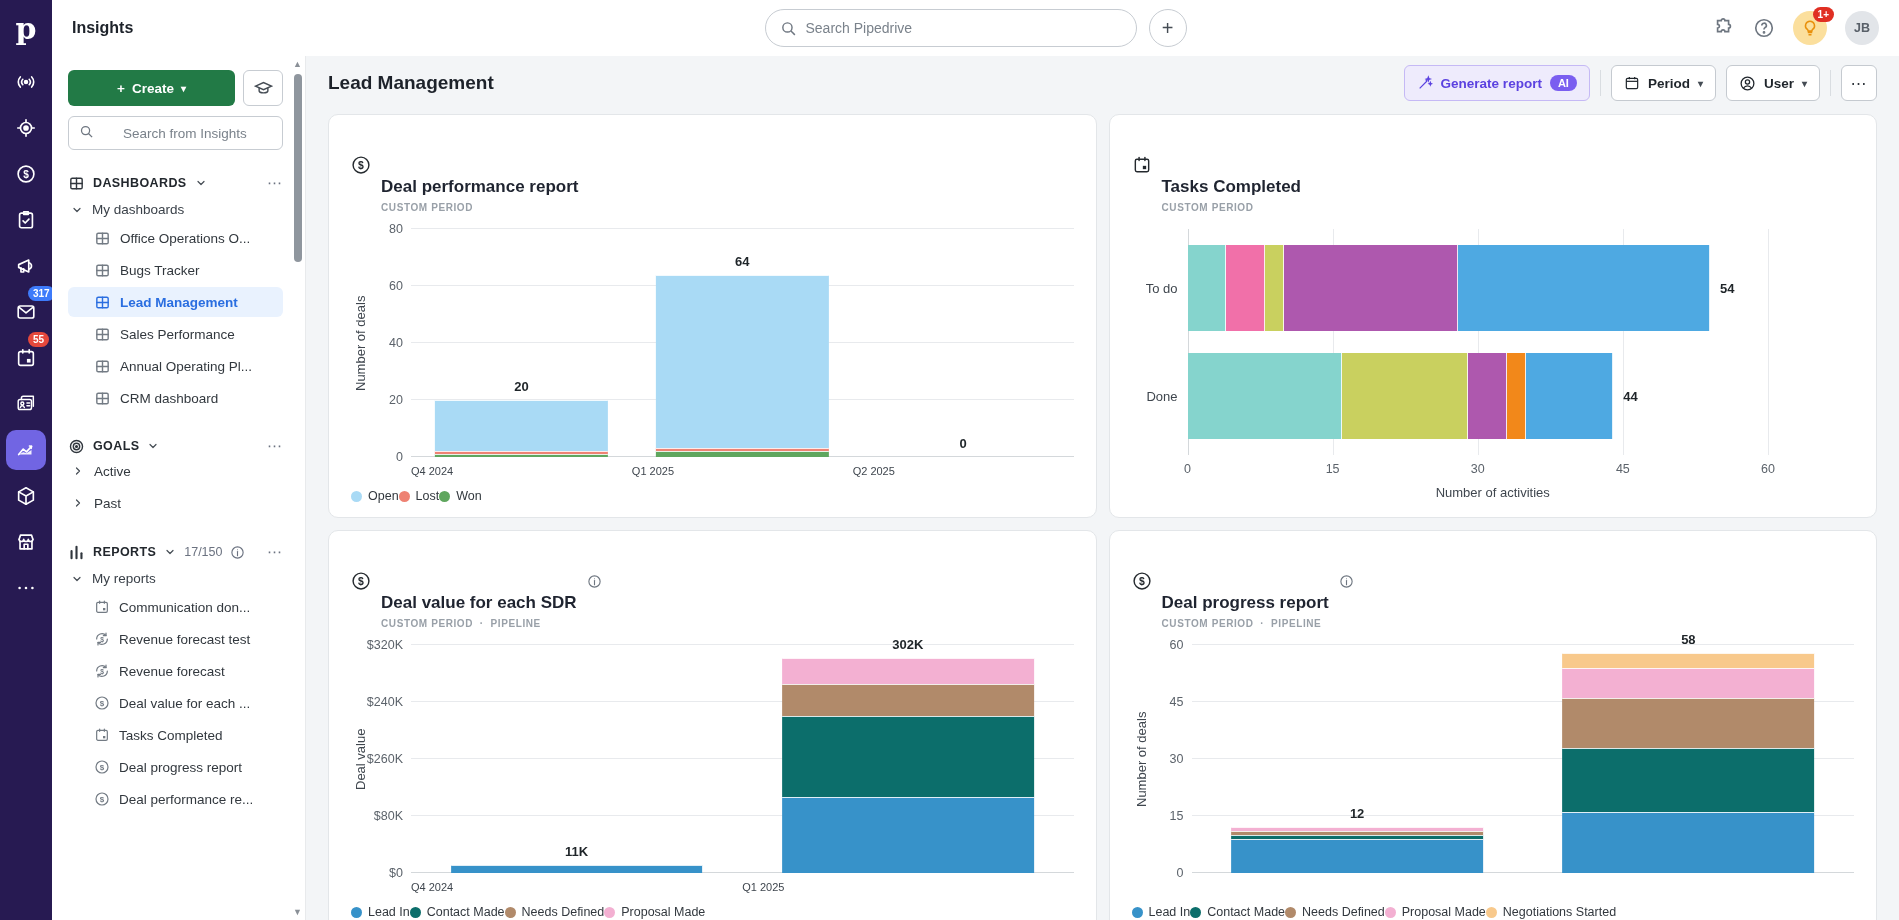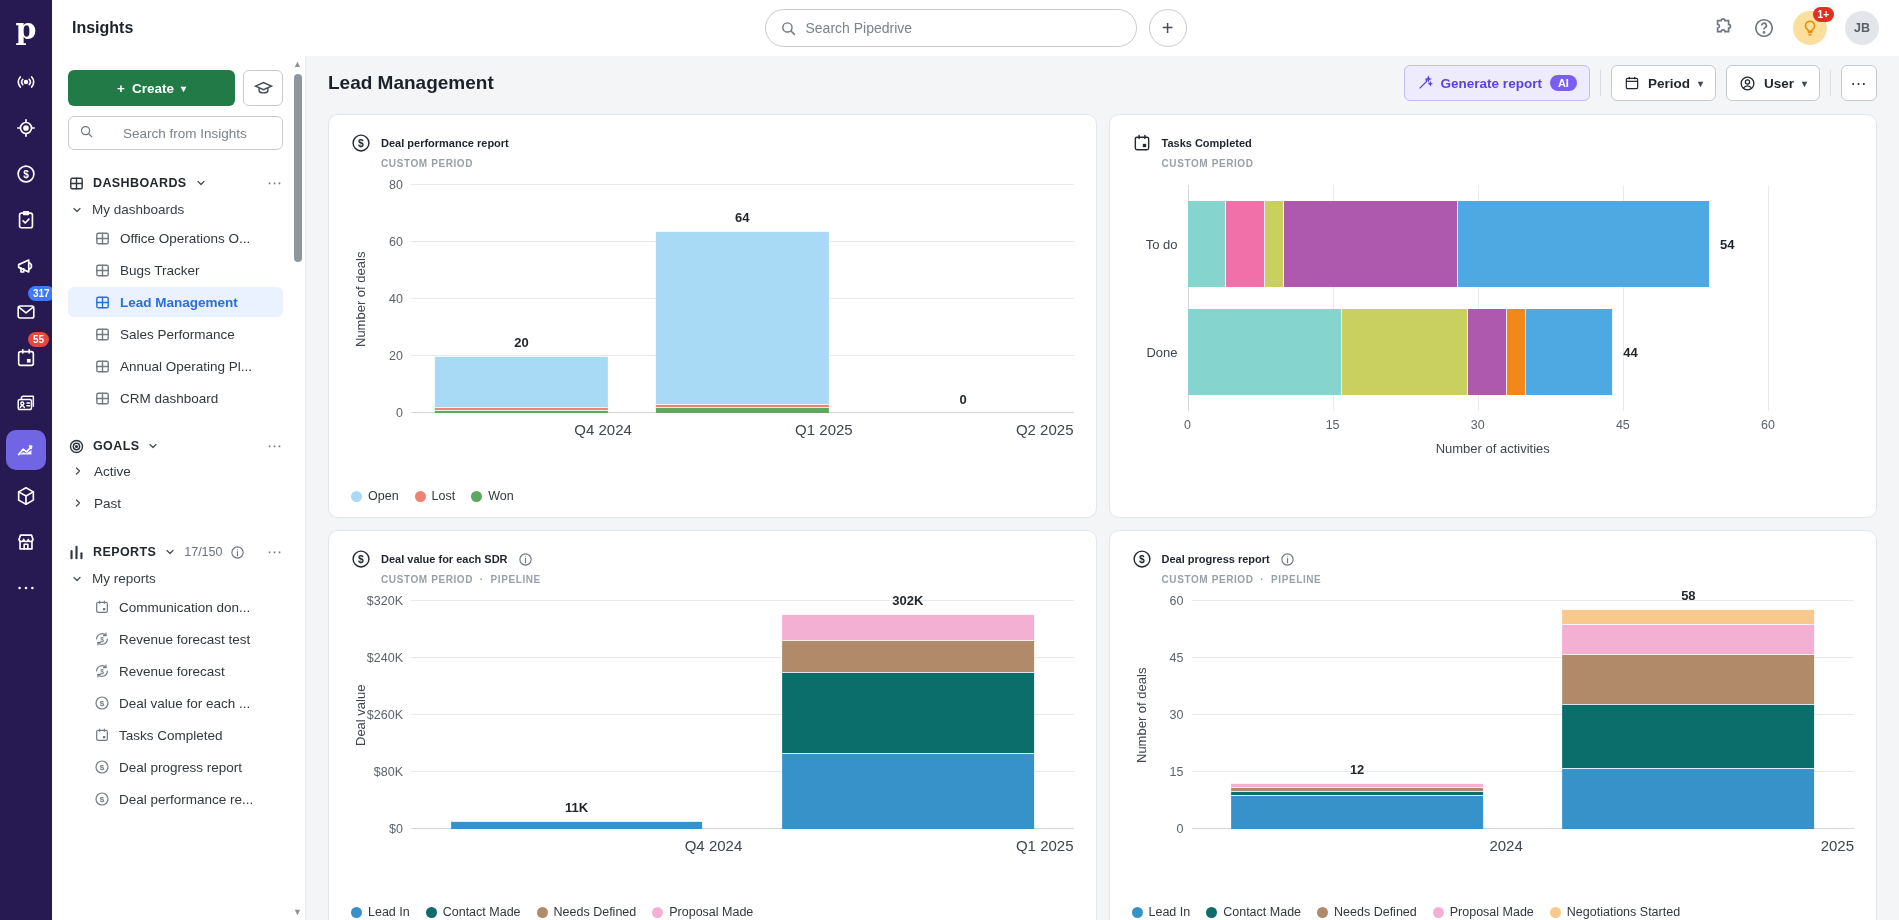--- a/index.html
+++ b/index.html
@@ -65,41 +65,41 @@
   .btn-generate { height:36px; border-radius:6px; background:#eeebfc; border:1px solid #c5b9f5; color:#5b42e0; font-weight:700; font-size:13.5px; display:flex; align-items:center; gap:8px; padding:0 12px; cursor:pointer; font-family:inherit; }
   .ai-pill { background:#7a5ef0; color:#fff; font-size:11px; font-weight:700; border-radius:10px; padding:2px 8px; }
   .vdiv { width:1px; height:26px; background:#d9dde1; }
   .btn-filter { height:36px; border-radius:6px; background:#fff; border:1px solid #c5cad0; color:#1f252b; font-weight:700; font-size:13.5px; display:flex; align-items:center; gap:8px; padding:0 12px; cursor:pointer; font-family:inherit; }
   .caret { font-size:10px; color:#454c54; }
   .btn-more { width:36px; height:36px; border-radius:6px; background:#fff; border:1px solid #c5cad0; font-size:16px; color:#30363d; display:flex; align-items:center; justify-content:center; letter-spacing:1px; cursor:pointer; }
 
   .cards { display:grid; grid-template-columns:1fr 1fr; gap:12px; padding:4px 22px 0; }
   .card { background:#fff; border:1px solid #e3e6e9; border-radius:10px; padding:18px 22px 14px; height:404px; display:flex; flex-direction:column; }
   .card-head { display:flex; align-items:center; gap:10px; }
-  .card-title { font-size:11px; font-weight:700; color:#1f2430; }
+  .card-title { font-size:17px; font-weight:700; color:#1f2430;margin-top:44px; }
   .card-icon { color:#24292e; display:flex; }
   .info-ic { color:#6e7680; display:flex; cursor:pointer; }
   .card-sub { margin:5px 0 0 30px; font-size:10px; font-weight:700; color:#99a0a8; letter-spacing:.6px; }
 
   .chart-body { flex:1; display:flex; flex-direction:column; margin-top:16px; min-height:0; }
   .vchart { display:flex; height:228px; }
   .ylab { writing-mode:vertical-rl; transform:rotate(180deg); font-size:13px; color:#3f464e; display:flex; align-items:center; justify-content:center; width:18px; }
   .yaxis { width:42px; position:relative; }
   .ytick { position:absolute; right:8px; transform:translateY(50%); font-size:12.5px; color:#5c636b; }
   .plot { flex:1; position:relative; }
   .hgrid { position:absolute; left:0; right:0; height:1px; background:#e8eaed; }
   .hgrid.zero { background:#d4d8db; }
   .vgrid { position:absolute; top:0; bottom:0; width:1px; background:#e8eaed; }
   .vgrid.zero { background:#d4d8db; }
   .vbar { position:absolute; bottom:0; transform:translateX(-50%); display:flex; flex-direction:column-reverse; }
   .vseg { width:100%; border-top:1px solid rgba(255,255,255,.85); }
   .vtotal { position:absolute; transform:translateX(-50%); font-size:13px; font-weight:700; color:#1f2529; }
   .xlabels { display:flex; margin-top:8px; }
-  .xlabels span { flex:1; text-align:right; font-size:15px; color:#3f464e; }
-  .legend { display:flex; gap:16px; align-items:flex-end; margin-top:auto; padding-top:10px; }
+  .xlabels span { flex:1; text-align:left; font-size:11px; color:#3f464e; }
+  .legend { display:flex; align-items:flex-end; margin-top:auto; padding-top:10px; }
   .lg { display:flex; align-items:center; gap:6px; font-size:12.5px; color:#32383e; }
   .dot { width:11px; height:11px; border-radius:50%; }
 
   .hchart { display:flex; height:226px; }
   .hlabels { width:56px; position:relative; }
   .hrowlab { position:absolute; right:10px; transform:translateY(-50%); font-size:13px; color:#3f464e; }
   .hplot-wrap { flex:1; position:relative; margin-right:86px; }
   .hbar { position:absolute; left:0; display:flex; }
   .hseg { height:100%; border-right:1px solid rgba(255,255,255,.85); }
   .htotal { position:absolute; transform:translateY(-50%); font-size:13px; font-weight:700; color:#1f2529; white-space:nowrap; }
@@ -781,24 +781,20 @@
                     <div class="vbar" style="left: 75%; width: 38%; height: 100%; pointer-events: none;">
                       <div class="vseg" style="height: 26.6667%; flex: 0 0 auto; background: rgb(55, 146, 201);"></div>
                       <div class="vseg" style="height: 28.3333%; flex: 0 0 auto; background: rgb(12, 110, 107);"></div>
                       <div class="vseg" style="height: 21.6667%; flex: 0 0 auto; background: rgb(177, 138, 106);"></div>
                       <div class="vseg" style="height: 13.3333%; flex: 0 0 auto; background: rgb(243, 176, 210);"></div>
                       <div class="vseg" style="height: 6.66667%; flex: 0 0 auto; background: rgb(248, 201, 140);"></div>
                     </div>
                     <span class="vtotal" style="left: 75%; bottom: calc(96.6667% + 6px);">58</span>
                   </div>
                 </div>
-                <div class="xlabels" style="margin-left: 60px;">
-                  <span>2024</span>
-                  <span>2025</span>
-                </div>
                 <div class="legend">
                   <span class="lg"><span class="dot" style="background:#3792c9"></span>Lead In</span>
                   <span class="lg"><span class="dot" style="background:#0c6e6b"></span>Contact Made</span>
                   <span class="lg"><span class="dot" style="background:#b18a6a"></span>Needs Defined</span>
                   <span class="lg"><span class="dot" style="background:#f3b0d2"></span>Proposal Made</span>
                   <span class="lg"><span class="dot" style="background:#f8c98c"></span>Negotiations Started</span>
                 </div>
               </div>
             </div>
           </div>

